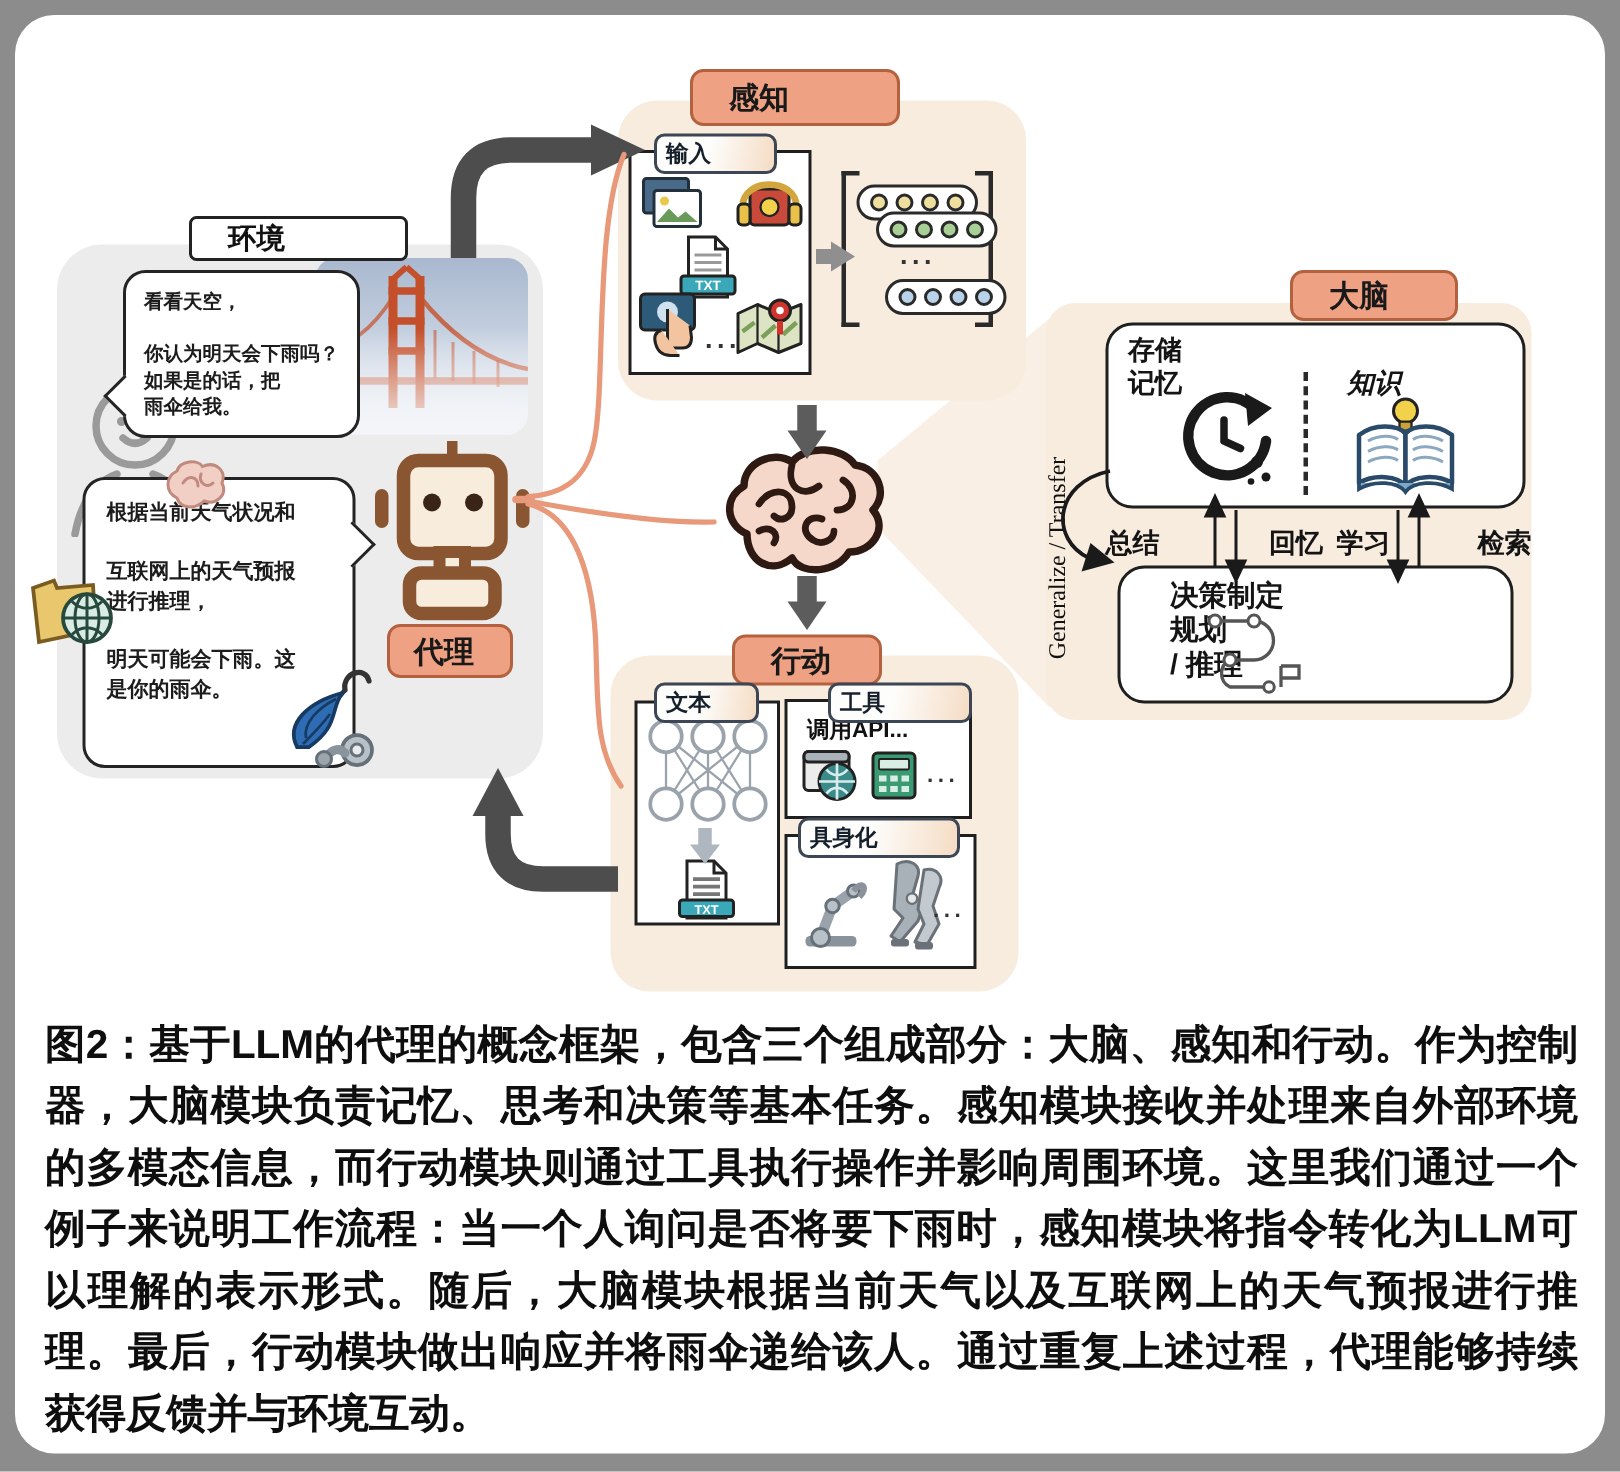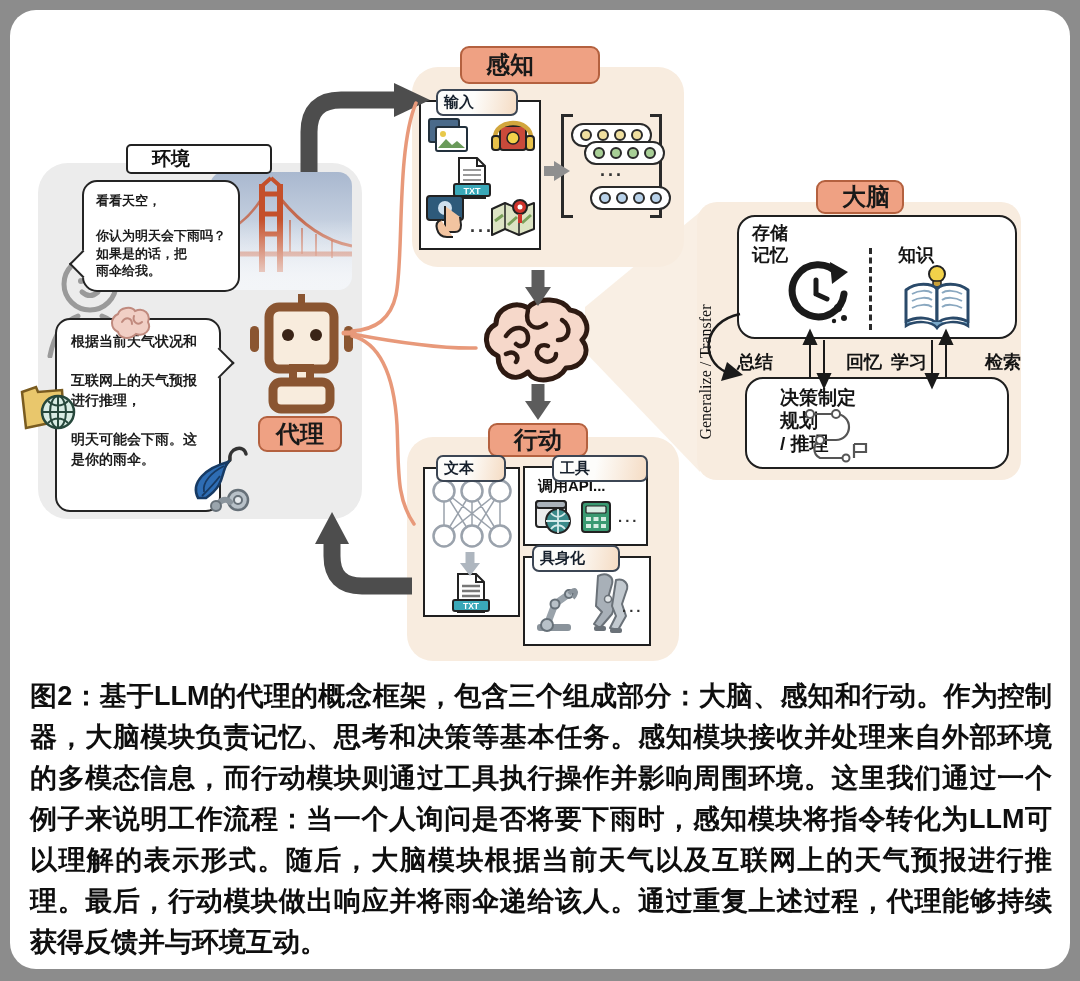--- a/index.html
+++ b/index.html
@@ -3,21 +3,21 @@
 <meta charset="utf-8">
 <style>
   html,body{margin:0;padding:0;}
   body{width:1080px;height:981px;background:#8c8c8c;position:relative;
        font-family:"Liberation Sans","DejaVu Sans",sans-serif;color:#111;}
   #card{position:absolute;left:10px;top:10px;width:1060px;height:959px;
         background:#ffffff;border-radius:26px;z-index:1;}
   .abs{position:absolute;}
   .container{background:#f8ecdf;border-radius:26px;z-index:2;}
   .chip{background:#efa183;border:2.5px solid #b4613f;border-radius:9px;
-        display:flex;align-items:center;padding-left:24px;font-size:24px;
+        display:flex;align-items:center;padding-left:24px;font-size:20px;
         font-weight:600;color:#191919;z-index:5;box-sizing:border-box;}
   .tag{background:linear-gradient(100deg,#fdfdfb 45%,#f5dcc4);
        border:2px solid #3c4654;border-radius:7px;font-size:15px;font-weight:700;
        padding:2px 6px;z-index:5;color:#16202c;box-sizing:border-box;white-space:nowrap;}
   .whitebox{background:#ffffff;border:2.5px solid #1f1f1f;box-sizing:border-box;z-index:3;}
   .roundbox{background:#ffffff;border:2.5px solid #1f1f1f;border-radius:18px;
             box-sizing:border-box;z-index:3;}
   .bubble{background:#ffffff;border:2.5px solid #242424;border-radius:15px;
           z-index:5;box-sizing:border-box;}
   .bubble .tail{position:absolute;background:#ffffff;width:18px;height:18px;}
@@ -105,21 +105,21 @@
 你认为明天会下雨吗？
 如果是的话，把
 雨伞给我。</div>
 </div>
 
 <svg class="abs icon" style="left:108px;top:304px;z-index:6;" width="44" height="36" viewBox="0 0 44 36">
   <path d="M10,28 C2,24 2,14 10,10 C12,3 24,2 27,7 C36,3 43,10 40,18 C44,26 36,33 28,30 C22,36 12,35 10,28 Z" fill="#f1cfc5" stroke="#c08a7e" stroke-width="2"></path>
   <path d="M14,18 C18,12 24,14 24,20 M26,12 C24,18 30,22 34,18" stroke="#c08a7e" stroke-width="2" fill="none" stroke-linecap="round"></path>
 </svg>
 
-<div class="abs bubble" style="left:55px;top:318px;width:166px;height:194px;">
+<div class="abs bubble" style="left:55px;top:318px;width:182px;height:194px;">
   <div class="tail" style="right:-11px;top:32px;width:20px;height:20px;transform:rotate(45deg);border-right:2.5px solid #242424;border-top:2.5px solid #242424;"></div>
   <div class="btxt" style="font-size:14px;line-height:1.4;padding:12px 14px;">根据当前天气状况和
 
 互联网上的天气预报
 进行推理，
 
 明天可能会下雨。这
 是你的雨伞。</div>
 </div>
 
@@ -277,56 +277,56 @@
       <rect x="13.5" y="17" width="5" height="4"></rect>
       <rect x="21" y="17" width="5" height="4"></rect>
       <rect x="6" y="24" width="5" height="4"></rect>
       <rect x="13.5" y="24" width="5" height="4"></rect>
       <rect x="21" y="24" width="5" height="4"></rect>
     </g>
 </svg>
 <div class="abs dots" style="left:618px;top:508px;font-size:15px;">...</div>
 
 <div class="abs whitebox" style="left:523px;top:556px;width:128px;height:90px;"></div>
-<div class="abs tag" style="left:532px;top:545px;width:88px;"><span>具身化</span></div>
+<div class="abs tag" style="left:532px;top:545px;width:108px;"><span>具身化</span></div>
 <svg class="abs icon" style="left:533px;top:578px;" width="46" height="56" viewBox="0 0 46 56">
   <rect x="4" y="46" width="34" height="7" rx="3" fill="#8a939b"></rect>
   <path d="M14,47 L22,26 L36,16" stroke="#9aa3ab" stroke-width="7" fill="none" stroke-linecap="round"></path>
   <circle cx="14" cy="47" r="6" fill="#b8c1c8" stroke="#667078" stroke-width="2"></circle>
   <circle cx="22" cy="26" r="4.5" fill="#b8c1c8" stroke="#667078" stroke-width="2"></circle>
   <circle cx="36" cy="16" r="4" fill="#b8c1c8" stroke="#667078" stroke-width="2"></circle>
   <path d="M36,16 C42,8 46,14 40,20" stroke="#8a939b" stroke-width="4" fill="none"></path>
 </svg>
 <svg class="abs icon" style="left:582px;top:572px;" width="50" height="62" viewBox="0 0 50 62">
   <path d="M16,4 C24,0 32,4 30,12 L26,26 L34,30 L30,42 L18,56 L12,52 L20,40 L14,34 Z" fill="#a8b0b8" stroke="#6a7178" stroke-width="2" stroke-linejoin="round"></path>
   <path d="M34,8 C42,6 48,12 44,20 L40,32 L44,44 L36,58 L28,56 L34,44 L30,34 Z" fill="#c2c9cf" stroke="#6a7178" stroke-width="2" stroke-linejoin="round"></path>
   <rect x="12" y="54" width="12" height="5" rx="2" fill="#6a7178"></rect>
   <rect x="28" y="56" width="12" height="5" rx="2" fill="#6a7178"></rect>
   <circle cx="26" cy="27" r="3.5" fill="#e4e8ea" stroke="#6a7178" stroke-width="1.5"></circle>
 </svg>
 <div class="abs dots" style="left:622px;top:598px;font-size:15px;">...</div>
 
 <div class="abs container" style="left:697px;top:202px;width:324px;height:278px;border-radius:20px;"></div>
-<div class="abs chip" style="left:816px;top:180px;width:88px;height:34px;">
+<div class="abs chip" style="left:860px;top:180px;width:112px;height:34px;">
     <span>大脑</span>
   </div>
 
 <div class="abs roundbox" style="left:737px;top:215px;width:280px;height:124px;"></div>
 <div class="abs small-label" style="left:752px;top:223px;">存储
 记忆</div>
 <svg class="abs icon" style="left:786px;top:258px;" width="66" height="70" viewBox="0 0 66 70">
   <path d="M52,16 A26,26 0 1 0 58,36" stroke="#1a1a1a" stroke-width="7" fill="none" stroke-linecap="round"></path>
   <polygon points="44,4 62,14 46,26" fill="#1a1a1a"></polygon>
   <path d="M30,36 L30,22 M30,36 L41,41" stroke="#1a1a1a" stroke-width="5" stroke-linecap="round"></path>
   <circle cx="52" cy="50" r="4" fill="#1a1a1a"></circle>
     <circle cx="58" cy="60" r="3" fill="#1a1a1a"></circle>
     <circle cx="48" cy="63" r="2.2" fill="#1a1a1a"></circle>
 </svg>
 <div class="abs" style="left:869px;top:248px;height:82px;border-left:3px dashed #2a2a2a;z-index:4;"></div>
-<div class="abs small-label" style="left:898px;top:245px;">知识</div>
+<div class="abs small-label" style="left:898px;top:245px;font-style:italic;">知识</div>
 <svg class="abs icon" style="left:900px;top:262px;" width="74" height="70" viewBox="0 0 74 70">
   <circle cx="37" cy="12" r="8" fill="#f2d24a" stroke="#222" stroke-width="2"></circle>
   <rect x="33" y="19" width="8" height="6" rx="1" fill="#caa13a" stroke="#222" stroke-width="1.5"></rect>
   <path d="M6,28 C16,20 32,21 37,27 V62 C32,55 16,54 6,60 Z" fill="#fff" stroke="#2a4a6a" stroke-width="3" stroke-linejoin="round"></path>
   <path d="M68,28 C58,20 42,21 37,27 V62 C42,55 58,54 68,60 Z" fill="#fff" stroke="#2a4a6a" stroke-width="3" stroke-linejoin="round"></path>
   <path d="M12,32 C19,28 28,28 32,31 M12,39 C19,35 28,35 32,38 M12,46 C19,42 28,42 32,45 M42,31 C46,28 55,28 62,32 M42,38 C46,35 55,35 62,39 M42,45 C46,42 55,42 62,46" stroke="#8aa8c0" stroke-width="2" fill="none"></path>
   <path d="M6,60 L6,64 C16,58 32,59 37,66 C42,59 58,58 68,64 L68,60" fill="#7aa8c8" stroke="#2a4a6a" stroke-width="2.5"></path>
 </svg>
 
 <div class="abs small-label" style="left:737px;top:352px;">总结</div>

